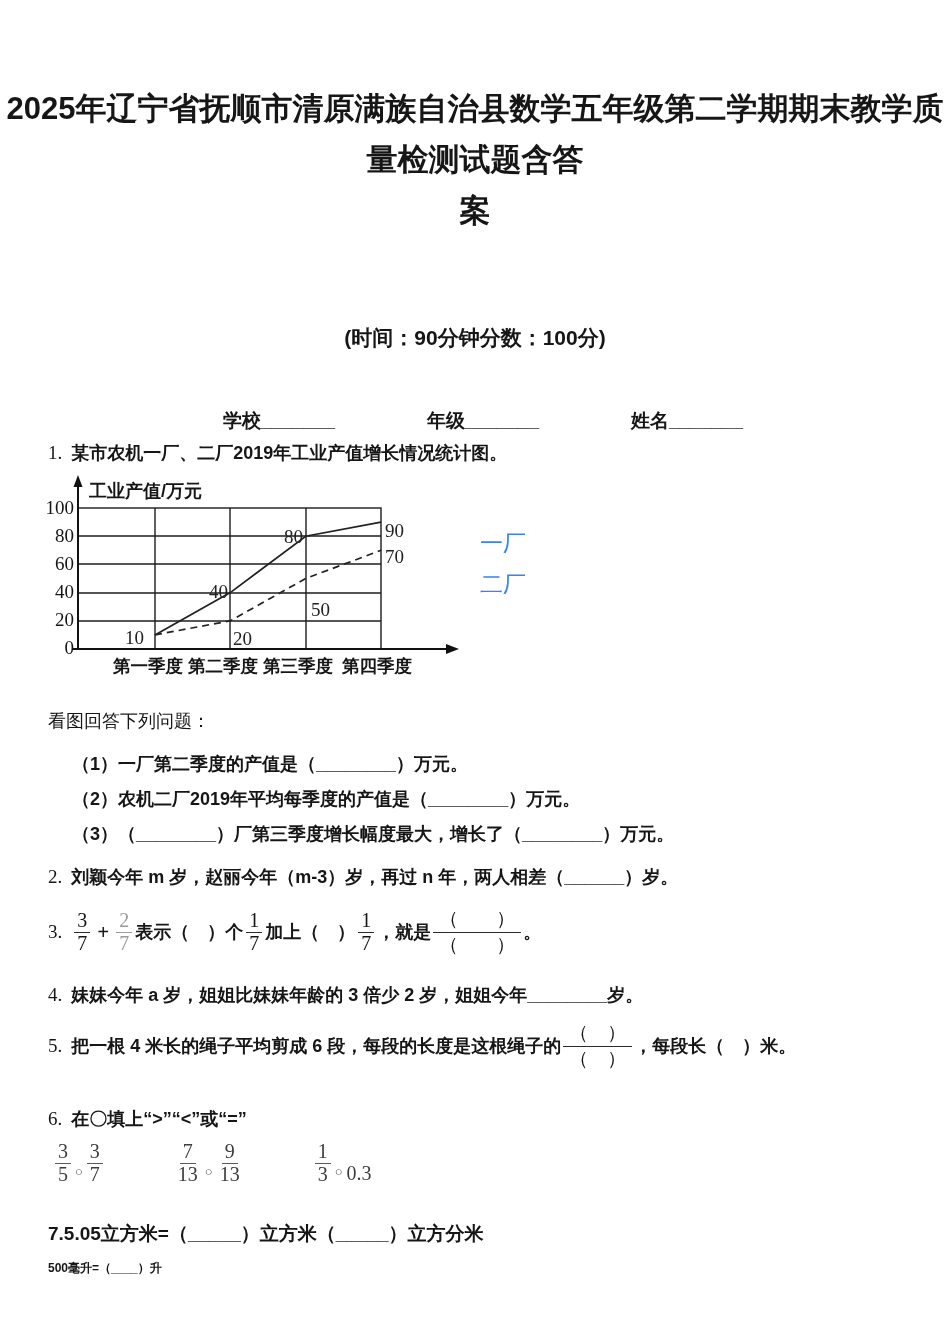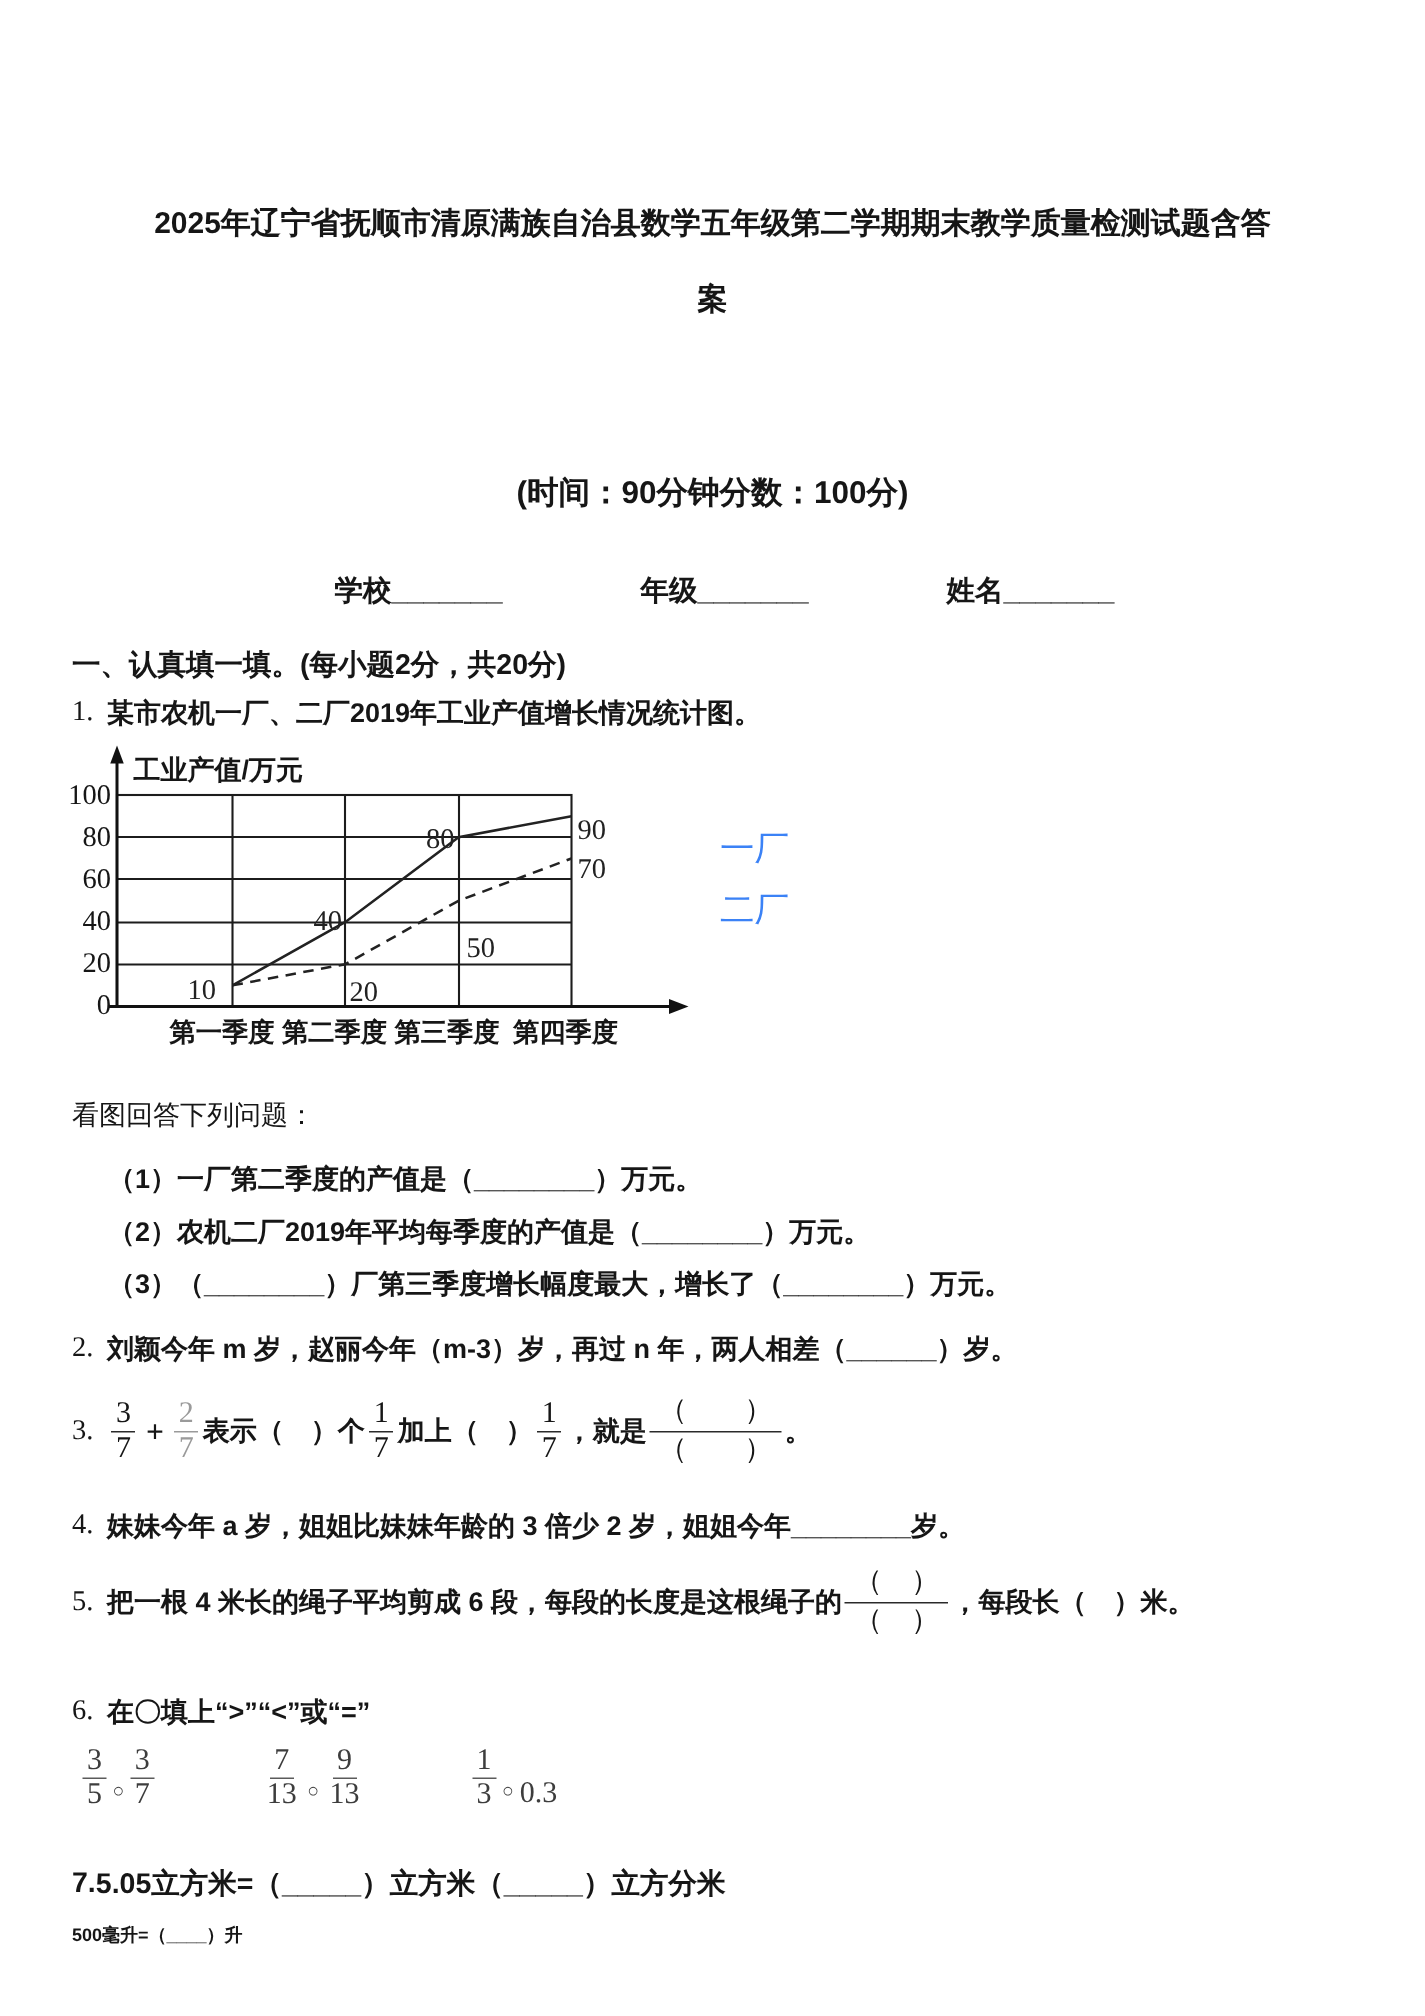--- a/index.html
+++ b/index.html
@@ -9,33 +9,32 @@
     background:#ffffff;
     color:#161616;
     font-family:"Liberation Sans","DejaVu Sans",sans-serif;
     overflow:hidden;
     margin:0 auto;
   }
   .cn{font-weight:700;}
 
   
   .title{
-    padding-top:114px;
+    padding-top:83px;
     text-align:center;
-    font-size:20px;font-weight:700;
+    font-size:31px;font-weight:700;
     line-height:51px;
-    margin-top:10px;
   }
   .time-row{
     margin-top:88px;
     display:flex;justify-content:center;
     font-size:21px;font-weight:700;
   }
   .fields-row{
-    margin-top:39px;
+    margin-top:56px;
     display:flex;justify-content:center;gap:92px;
     font-size:19px;font-weight:700;padding-left:16px;
   }
 
   
   .sec-heading{
     margin:23px 0 0 48px;
     font-size:19px;font-weight:700;
   }
   .qline{
@@ -117,21 +116,20 @@
     <span>(时间：90分钟</span>
     <span>分数：100分)</span>
   </div>
 
   <div class="fields-row">
     <span>学校_______</span>
     <span>年级_______</span>
     <span>姓名_______</span>
   </div>
 
-  <div class="sec-heading">一、认真填一填。(每小题2分，共20分)</div>
 
   <div class="qline">
     <span class="qnum">1.</span>
     <span class="cn">某市农机一厂、二厂2019年工业产值增长情况统计图。</span>
   </div>
 
   <div class="chart-wrap">
     <svg class="chart-svg" width="430" height="210" viewBox="0 0 430 210">
 
       <g stroke="#1c1c1c" stroke-width="1.4" fill="none">

